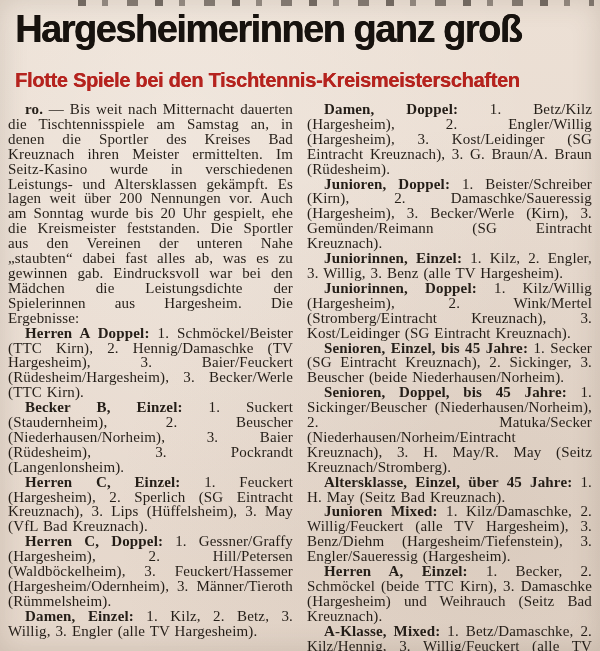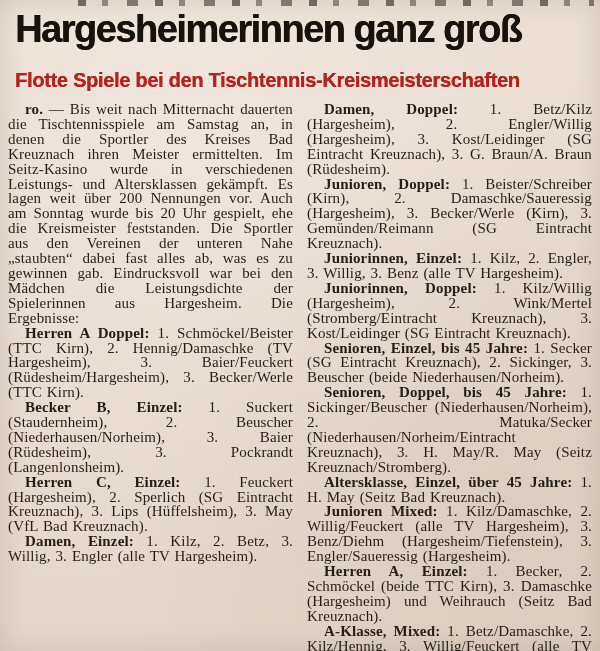--- a/index.html
+++ b/index.html
@@ -84,20 +84,21 @@
     <div class="headline">Hargesheimerinnen ganz groß</div>
     <div class="subheadline">Flotte Spiele bei den Tischtennis-Kreismeisterschaften</div>
   </div>
 
   <div class="cols">
     <div class="col">
       <p class="para"><b>ro.</b><span> — Bis weit nach Mitternacht dauerten die Tischtennisspiele am Samstag an, in denen die Sportler des Kreises Bad Kreuznach ihren Meister ermittelten. Im Seitz-Kasino wurde in verschiedenen Leistungs- und Altersklassen gekämpft. Es lagen weit über 200 Nennungen vor. Auch am Sonntag wurde bis 20 Uhr gespielt, ehe die Kreismeister feststanden. Die Sportler aus den Vereinen der unteren Nahe „staubten“ dabei fast alles ab, was es zu gewinnen gab. Eindrucksvoll war bei den Mädchen die Leistungsdichte der Spielerinnen aus Hargesheim. Die Ergebnisse:</span></p>
       <p class="para"><b>Herren A Doppel:</b><span> 1. Schmöckel/Beister (TTC Kirn), 2. Hennig/Damaschke (TV Hargesheim), 3. Baier/Feuckert (Rüdesheim/Hargesheim), 3. Becker/Werle (TTC Kirn).</span></p>
       <p class="para"><b>Becker B, Einzel:</b><span> 1. Suckert (Staudernheim), 2. Beuscher (Niederhausen/Norheim), 3. Baier (Rüdesheim), 3. Pockrandt (Langenlonsheim).</span></p>
       <p class="para"><b>Herren C, Einzel:</b><span> 1. Feuckert (Hargesheim), 2. Sperlich (SG Eintracht Kreuznach), 3. Lips (Hüffelsheim), 3. May (VfL Bad Kreuznach).</span></p>
+      <p class="para"><b>Herren C, Doppel:</b><span> 1. Gessner/Graffy (Hargesheim), 2. Hill/Petersen (Waldböckelheim), 3. Feuckert/Hassemer (Hargesheim/Odernheim), 3. Männer/Tieroth (Rümmelsheim).</span></p>
       <p class="para"><b>Damen, Einzel:</b><span> 1. Kilz, 2. Betz, 3. Willig, 3. Engler (alle TV Hargesheim).</span></p>
     </div>
     <div class="col">
       <p class="para"><b>Damen, Doppel:</b><span> 1. Betz/Kilz (Hargesheim), 2. Engler/Willig (Hargesheim), 3. Kost/Leidinger (SG Eintracht Kreuznach), 3. G. Braun/A. Braun (Rüdesheim).</span></p>
       <p class="para"><b>Junioren, Doppel:</b><span> 1. Beister/Schreiber (Kirn), 2. Damaschke/Saueressig (Hargesheim), 3. Becker/Werle (Kirn), 3. Gemünden/Reimann (SG Eintracht Kreuznach).</span></p>
       <p class="para"><b>Juniorinnen, Einzel:</b><span> 1. Kilz, 2. Engler, 3. Willig, 3. Benz (alle TV Hargesheim).</span></p>
       <p class="para"><b>Juniorinnen, Doppel:</b><span> 1. Kilz/Willig (Hargesheim), 2. Wink/Mertel (Stromberg/Eintracht Kreuznach), 3. Kost/Leidinger (SG Eintracht Kreuznach).</span></p>
       <p class="para gap"><b>Senioren, Einzel, bis 45 Jahre:</b><span> 1. Secker (SG Eintracht Kreuznach), 2. Sickinger, 3. Beuscher (beide Niederhausen/Norheim).</span></p>
       <p class="para gap"><b>Senioren, Doppel, bis 45 Jahre:</b><span> 1. Sickinger/Beuscher (Niederhausen/Norheim), 2. Matuka/Secker (Niederhausen/Norheim/Eintracht Kreuznach), 3. H. May/R. May (Seitz Kreuznach/Stromberg).</span></p>
       <p class="para gap"><b>Altersklasse, Einzel, über 45 Jahre:</b><span> 1. H. May (Seitz Bad Kreuznach).</span></p>

